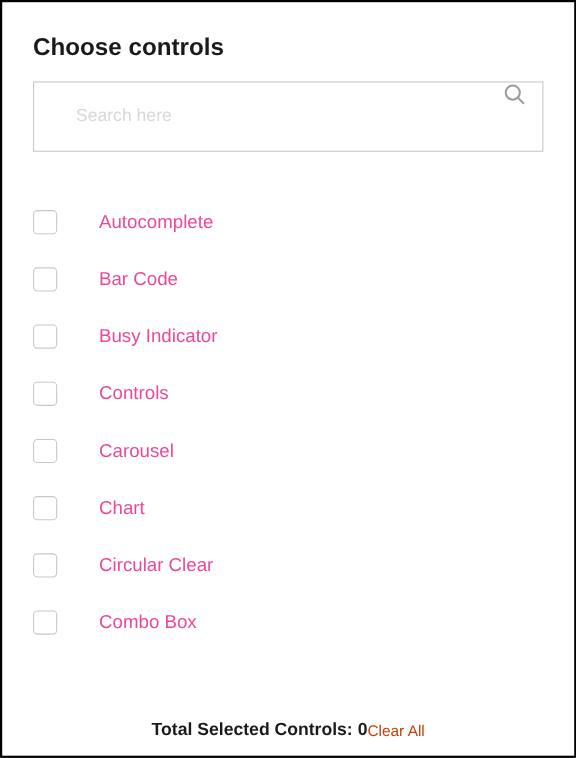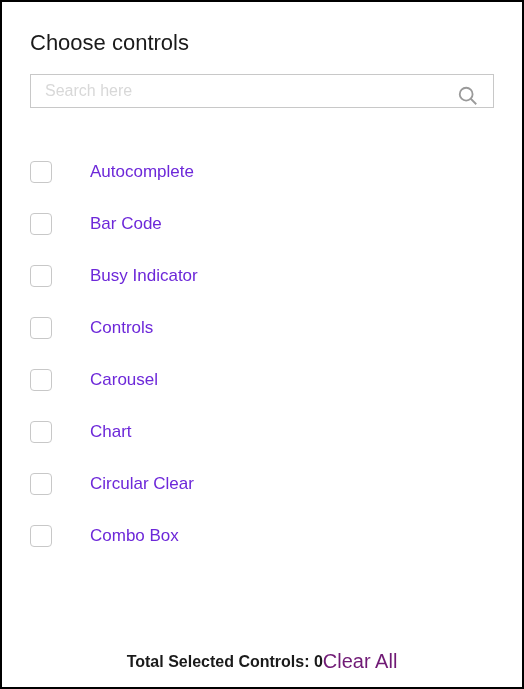--- a/index.html
+++ b/index.html
@@ -18,33 +18,34 @@
       background: #fff;
       display: flex;
       flex-direction: column;
       padding: 0;
     }
     .header {
       padding: 28px 28px 18px 28px;
     }
     .title {
       font-size: 22px;
-      font-weight: 400;
+      font-weight: 700;
       color: #1a1a1a;
     }
     .search-wrap {
       padding: 0 28px 18px 28px;
     }
     .search-box {
       position: relative;
       width: 100%;
-      height: 34px;
+      height: 64px;
       border: 1px solid #c8c8c8;
       display: flex;
-      align-items: flex-end;
+      align-items: flex-start;
+      padding-left: 24px;
     }
     .search-input {
       flex: 1;
       height: 100%;
       border: none;
       outline: none;
       padding: 0 14px;
       font-size: 16px;
       color: #333;
       background: transparent;
@@ -84,37 +85,37 @@
       width: 22px;
       height: 22px;
       border: 1.5px solid #c8c8c8;
       border-radius: 4px;
       background: #fff;
       flex-shrink: 0;
       cursor: pointer;
     }
     .item-label {
       font-size: 17px;
-      color: #6d28d9;
+      color: #ec4899;
       cursor: pointer;
     }
     .footer {
       display: flex;
       align-items: center;
       justify-content: center;
       padding: 12px 22px 14px 22px;
     }
     .total-text {
       font-size: 16px;
       font-weight: 600;
       color: #1a1a1a;
     }
     .clear-all {
-      font-size: 20px;
-      color: #701a75;
+      font-size: 14px;
+      color: #c2410c;
       cursor: pointer;
       background: none;
       border: none;
       font-family: inherit;
     }
   </style>
 </head>
 <body>
 
 <div class="panel">

